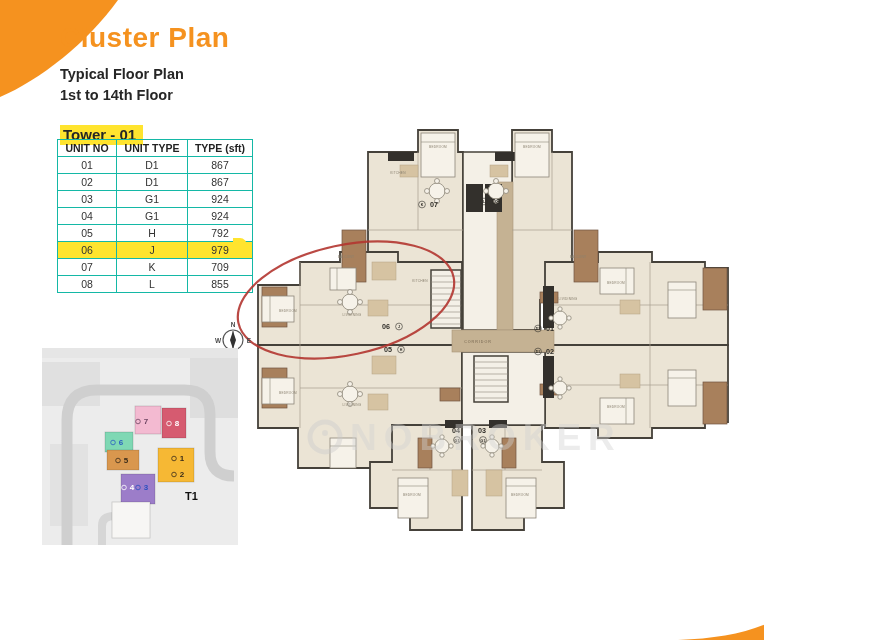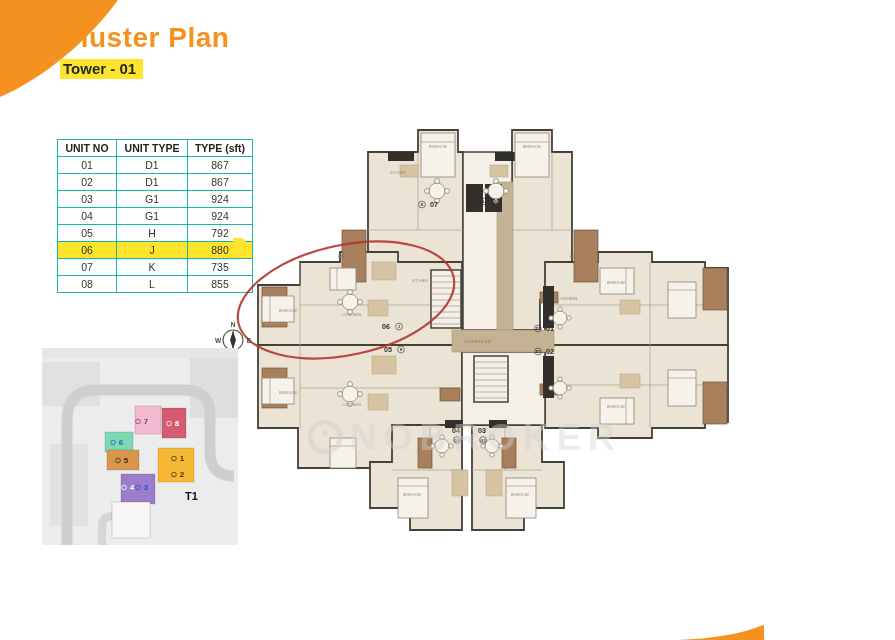--- a/index.html
+++ b/index.html
@@ -3,21 +3,21 @@
 <meta charset="utf-8">
 <style>
   html,body{margin:0;padding:0;background:#ffffff;}
   .page{position:relative;width:764px;height:640px;background:#ffffff;overflow:hidden;
         font-family:"Liberation Sans",sans-serif;}
   .swoosh{position:absolute;pointer-events:none;}
   
   .hdr{position:absolute;left:60px;top:22px;}
   .title{font-size:28px;font-weight:bold;color:#F5921F;letter-spacing:.5px;}
   .sub{font-size:14.5px;font-weight:bold;color:#262626;line-height:21px;margin-top:10px;}
-  .tower{display:inline-block;margin-top:5px;background:#FFE42E;color:#262626;
+  .tower{display:inline-block;margin-top:19px;background:#FFE42E;color:#262626;
          font-size:15px;font-weight:bold;padding:1px 7px 2px 3px;}
   
   .tblwrap{position:absolute;left:57px;top:139px;}
   table{border-collapse:collapse;}
   th,td{border:1px solid #14b8a6;font-size:10.5px;color:#333;text-align:center;
         padding:1px 5px;height:14px;}
   th{font-weight:bold;color:#222;}
   .c1{width:48px}.c2{width:60px}.c3{width:54px}
   tr.hl td{background:#FFE42E;}
   .marker-tip{position:absolute;left:176px;top:99px;width:14px;height:15px;
@@ -52,20 +52,24 @@
 
   <svg class="swoosh" style="left:0;top:0" width="130" height="110">
     <path d="M0,0 H118 C88,42 40,80 0,97 Z" fill="#F5921F"></path>
   </svg>
   <svg class="swoosh" style="left:665px;top:545px" width="230" height="95">
     <path d="M230,7 C180,20 155,40 128,63 C100,85 63,93 13,95 H230 Z" fill="#F5921F"></path>
   </svg>
 
   <div class="hdr">
     <div class="title">Cluster Plan</div>
+    <div class="sub">
+      <div>Typical Floor Plan</div>
+      <div>1st to 14th Floor</div>
+    </div>
     <div class="tower">Tower - 01</div>
   </div>
 
   <div class="tblwrap">
     <table>
       <thead>
         <tr>
           <th class="c1">UNIT NO</th>
           <th class="c2">UNIT TYPE</th>
           <th class="c3">TYPE (sft)</th>
@@ -93,26 +97,26 @@
             <td>924</td>
           </tr>
           <tr>
             <td>05</td>
             <td>H</td>
             <td>792</td>
           </tr>
           <tr class="hl">
             <td>06</td>
             <td>J</td>
-            <td>880</td>
+            <td>979</td>
           </tr>
           <tr>
             <td>07</td>
             <td>K</td>
-            <td>735</td>
+            <td>709</td>
           </tr>
           <tr>
             <td>08</td>
             <td>L</td>
             <td>855</td>
           </tr>
         </tbody>
     </table>
     <div class="marker-tip"></div>
   </div>

